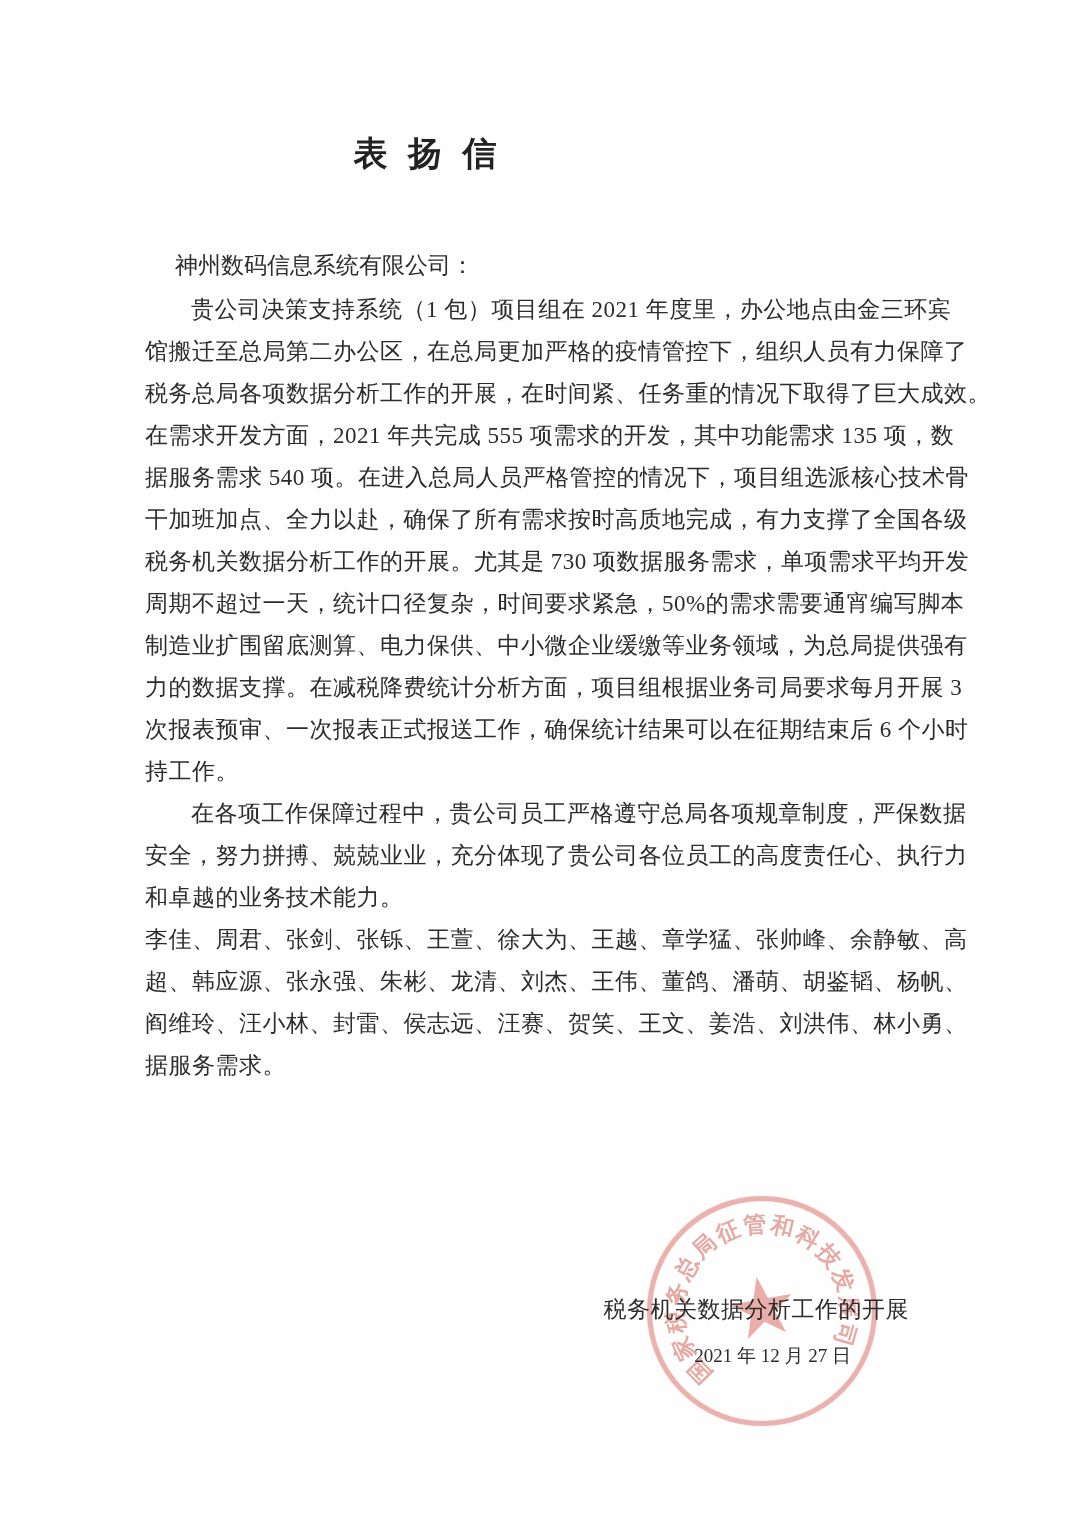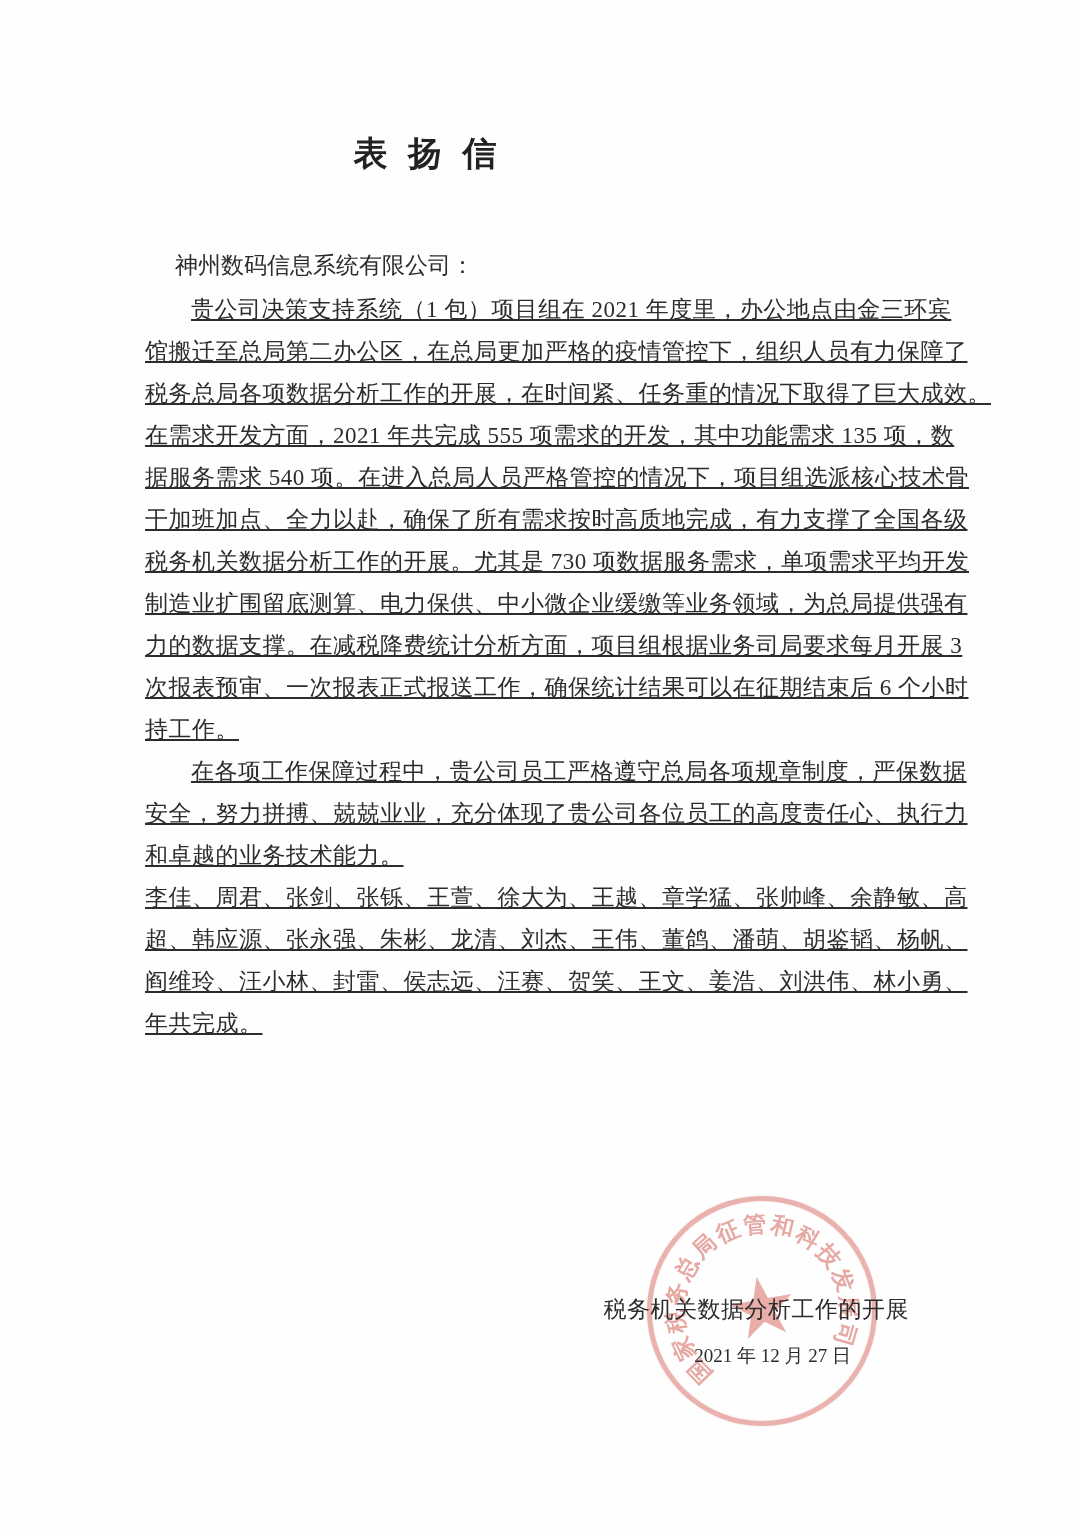--- a/index.html
+++ b/index.html
@@ -49,21 +49,20 @@
     font-size: 23px;
     color: #2c2c2c;
   }
   .line {
     height: 42px;
     line-height: 42px;
     text-align: justify;
     text-align-last: justify;
     white-space: nowrap;
     letter-spacing: 0.5px;
-    text-decoration: underline;
   }
   .line.last {
     text-align-last: left;
     white-space: normal;
   }
   .line.first {
     text-indent: 2em;
   }
   .signature-org {
     position: absolute;
@@ -140,31 +139,32 @@
   <div class="salutation">神州数码信息系统有限公司：</div>
 
   <div class="letter-body">
       <div class="line first">贵公司决策支持系统（1 包）项目组在 2021 年度里，办公地点由金三环宾</div>
       <div class="line">馆搬迁至总局第二办公区，在总局更加严格的疫情管控下，组织人员有力保障了</div>
       <div class="line">税务总局各项数据分析工作的开展，在时间紧、任务重的情况下取得了巨大成效。</div>
       <div class="line">在需求开发方面，2021 年共完成 555 项需求的开发，其中功能需求 135 项，数</div>
       <div class="line">据服务需求 540 项。在进入总局人员严格管控的情况下，项目组选派核心技术骨</div>
       <div class="line">干加班加点、全力以赴，确保了所有需求按时高质地完成，有力支撑了全国各级</div>
       <div class="line">税务机关数据分析工作的开展。尤其是 730 项数据服务需求，单项需求平均开发</div>
+      <div class="line">周期不超过一天，统计口径复杂，时间要求紧急，50%的需求需要通宵编写脚本</div>
       <div class="line">制造业扩围留底测算、电力保供、中小微企业缓缴等业务领域，为总局提供强有</div>
       <div class="line">力的数据支撑。在减税降费统计分析方面，项目组根据业务司局要求每月开展 3</div>
       <div class="line">次报表预审、一次报表正式报送工作，确保统计结果可以在征期结束后 6 个小时</div>
       <div class="line last">持工作。</div>
       <div class="line first">在各项工作保障过程中，贵公司员工严格遵守总局各项规章制度，严保数据</div>
       <div class="line">安全，努力拼搏、兢兢业业，充分体现了贵公司各位员工的高度责任心、执行力</div>
       <div class="line last">和卓越的业务技术能力。</div>
       <div class="line">李佳、周君、张剑、张铄、王萱、徐大为、王越、章学猛、张帅峰、余静敏、高</div>
       <div class="line">超、韩应源、张永强、朱彬、龙清、刘杰、王伟、董鸽、潘萌、胡鉴韬、杨帆、</div>
       <div class="line">阎维玲、汪小林、封雷、侯志远、汪赛、贺笑、王文、姜浩、刘洪伟、林小勇、</div>
-      <div class="line last">年共完成。</div>
+      <div class="line last">据服务需求。</div>
     </div>
 
   <div class="stamp">
     <div class="stamp-ring"></div>
     <div class="stamp-star">★</div>
     <div class="stamp-text">
         <span class="seal-char" style="transform: rotate(-134deg) translateY(-86px);">国</span>
         <span class="seal-char" style="transform: rotate(-115.538deg) translateY(-86px);">家</span>
         <span class="seal-char" style="transform: rotate(-97.0769deg) translateY(-86px);">税</span>
         <span class="seal-char" style="transform: rotate(-78.6154deg) translateY(-86px);">务</span>

